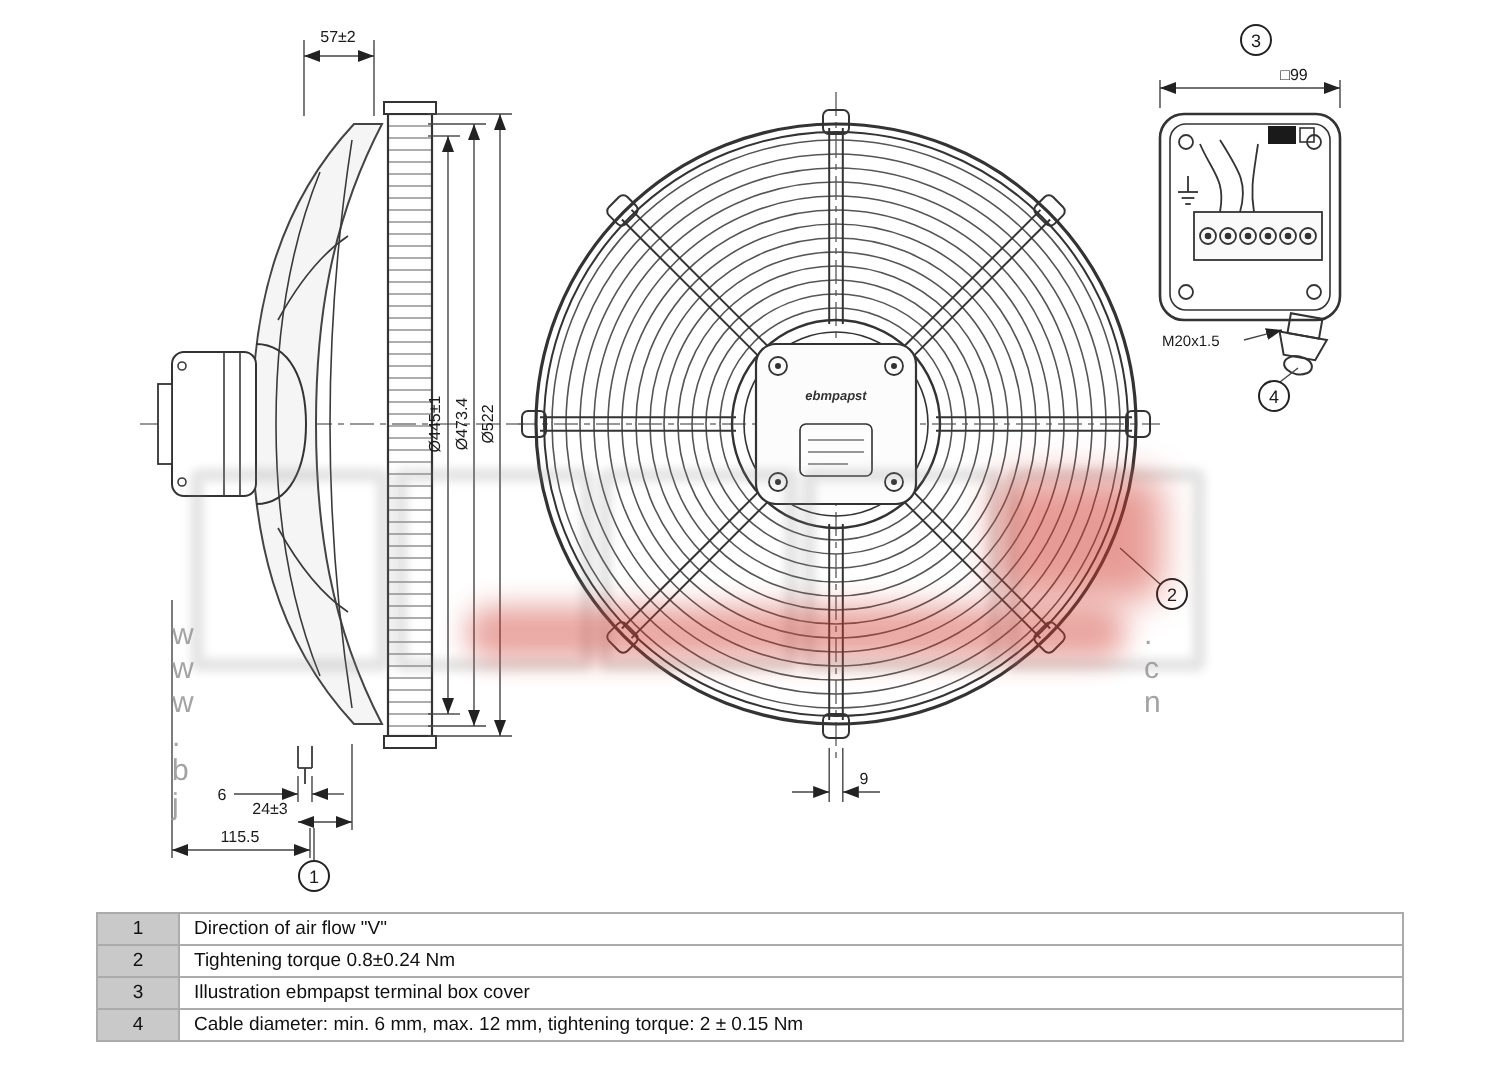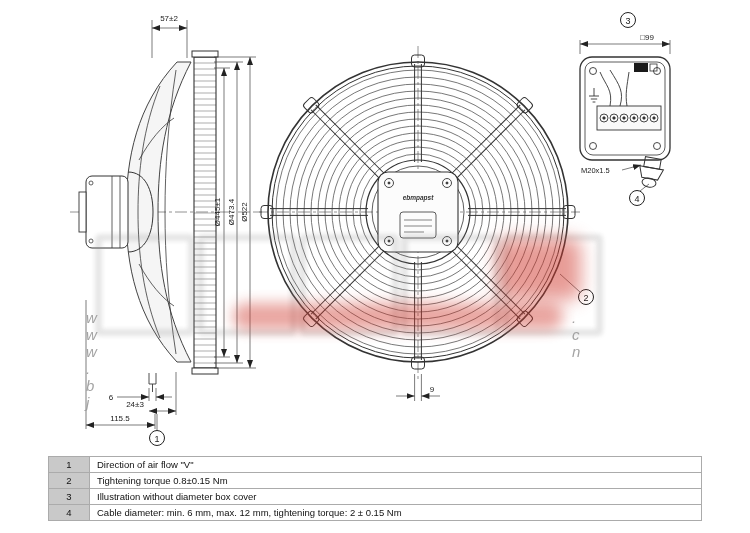--- a/index.html
+++ b/index.html
@@ -13,21 +13,21 @@
   .logo-txt{font-size:6.5px;font-style:italic;font-weight:bold;fill:#333;}
 
   
   .wm{position:absolute;pointer-events:none;}
   .wm-char{position:absolute;top:234px;width:86px;height:88px;border:7px solid #8c8c8c;
            border-radius:5px;opacity:.22;filter:blur(2px);}
   .wm-red-blob{position:absolute;left:497px;top:238px;width:84px;height:62px;background:#d03a2f;
            border-radius:10px;opacity:.5;filter:blur(9px);}
   .wm-red-bar{position:absolute;left:233px;top:303px;width:330px;height:27px;background:#cf3b30;
            border-radius:13px;opacity:.45;filter:blur(7px);}
-  .wm-url{position:absolute;top:309px;font-size:15px;color:#9a9a9a;letter-spacing:2px;opacity:.9;font-style:italic;}
+  .wm-url{position:absolute;top:309px;font-size:15px;color:#9a9a9a;letter-spacing:2px;opacity:.9;}
   .wm-url-left{left:86px;}
   .wm-url-right{left:572px;}
 
   
   .notes{position:absolute;left:48px;top:456px;width:654px;border-collapse:collapse;}
   .notes td{border:1px solid #ababab;height:15px;font-size:9.5px;color:#111;padding:0;}
   .notes td.num{width:40px;background:#c9c9c9;text-align:center;}
   .notes td.txt{padding-left:7px;background:#fff;}
 </style>
 </head>
@@ -293,25 +293,25 @@
 </div>
 
 <table class="notes">
   <tbody>
     <tr>
       <td class="num">1</td>
       <td class="txt">Direction of air flow "V"</td>
     </tr>
     <tr>
       <td class="num">2</td>
-      <td class="txt">Tightening torque 0.8±0.15 Nm</td>
+      <td class="txt">Tightening torque 0.8±0.24 Nm</td>
     </tr>
     <tr>
       <td class="num">3</td>
-      <td class="txt">Illustration without diameter box cover</td>
+      <td class="txt">Illustration ebmpapst terminal box cover</td>
     </tr>
     <tr>
       <td class="num">4</td>
       <td class="txt">Cable diameter: min. 6 mm, max. 12 mm, tightening torque: 2 ± 0.15 Nm</td>
     </tr>
   </tbody>
 </table>
 
 </div>
 

